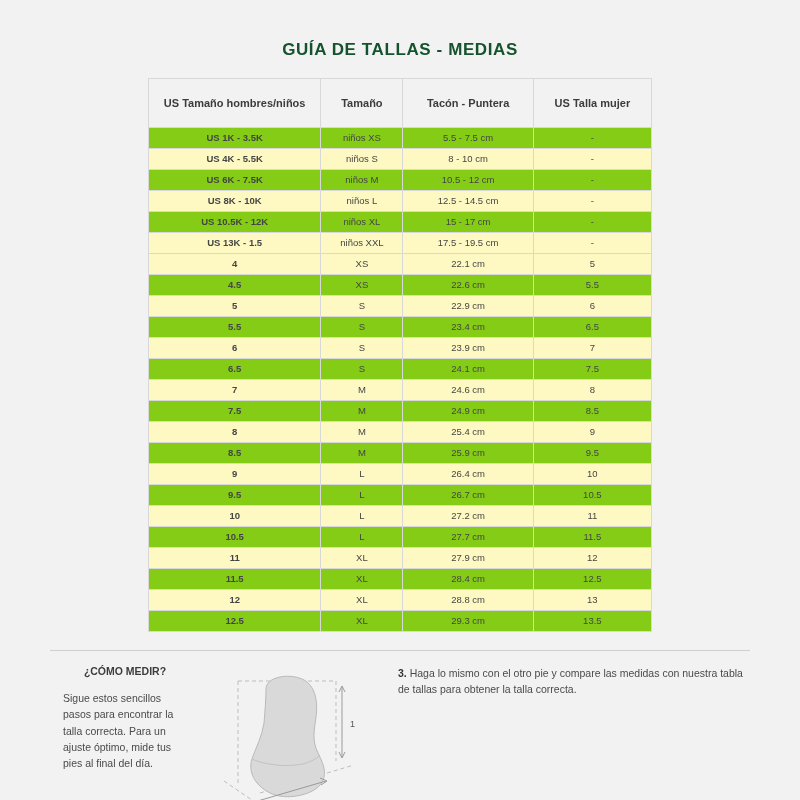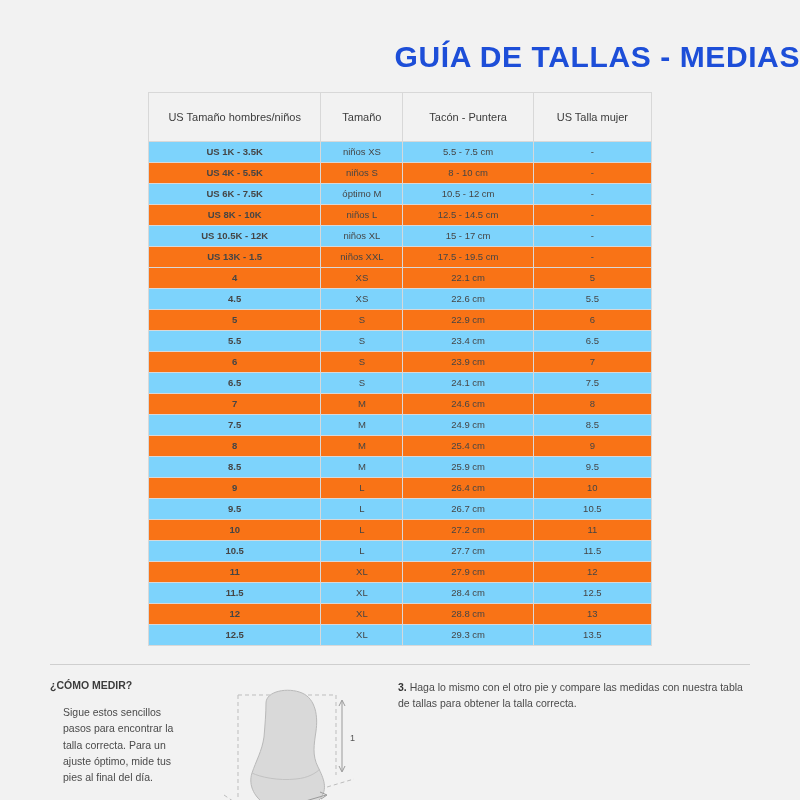--- a/index.html
+++ b/index.html
@@ -14,61 +14,61 @@
     color: #3c3c3c;
     overflow: hidden;
   }
   .page {
     position: relative;
     width: 800px;
     height: 800px;
     box-sizing: border-box;
   }
   .title {
-    text-align: right;
-    font-size: 30px;
+    text-align: center;
+    font-size: 17px;
     font-weight: bold;
     letter-spacing: 0.6px;
-    color: #1d4ed8;
+    color: #14532d;
     padding-top: 40px;
     padding-bottom: 18px;
   }
   .table-wrap {
     width: 504px;
     margin: 0 auto;
   }
   table.sizes {
     border-collapse: collapse;
     width: 100%;
     font-size: 9.5px;
   }
   table.sizes th, table.sizes td {
     border: 1px solid #d8d8d8;
     text-align: center;
     vertical-align: middle;
   }
   table.sizes thead th {
     font-size: 11px;
-    font-weight: normal;
+    font-weight: bold;
     color: #3c3c3c;
     height: 44px;
     padding: 2px 6px;
     background: #f2f2f2;
   }
   table.sizes tbody td {
     height: 20px;
     padding: 0 4px;
     line-height: 1.1;
     color: #454545;
   }
   table.sizes tbody tr.shade td {
-    background: #7dd3fc;
+    background: #84cc16;
   }
   table.sizes tbody tr.plain td {
-    background: #f97316;
+    background: #fef9c3;
   }
   table.sizes td.c1 { font-weight: bold; }
   .col1 { width: 172px; }
   .col2 { width: 82px; }
   .col3 { width: 130px; }
   .col4 { width: 118px; }
 
   .divider {
     width: 700px;
     margin: 18px auto 0 auto;
@@ -85,20 +85,21 @@
   }
   .bottom-left {
     width: 150px;
     padding-right: 8px;
   }
   .bottom-left h3 {
     margin: 0 0 12px 0;
     font-size: 10.5px;
     font-weight: bold;
     color: #3c3c3c;
+    text-align: center;
   }
   .bottom-left p {
     margin: 13px;
     line-height: 1.55;
     color: #4a4a4a;
   }
   .bottom-mid {
     width: 180px;
     position: relative;
     height: 160px;
@@ -150,21 +151,21 @@
             <td>-</td>
           </tr>
           <tr class="plain">
             <td class="c1">US 4K - 5.5K</td>
             <td>niños S</td>
             <td>8 - 10 cm</td>
             <td>-</td>
           </tr>
           <tr class="shade">
             <td class="c1">US 6K - 7.5K</td>
-            <td>óptimo M</td>
+            <td>niños M</td>
             <td>10.5 - 12 cm</td>
             <td>-</td>
           </tr>
           <tr class="plain">
             <td class="c1">US 8K - 10K</td>
             <td>niños L</td>
             <td>12.5 - 14.5 cm</td>
             <td>-</td>
           </tr>
           <tr class="shade">

